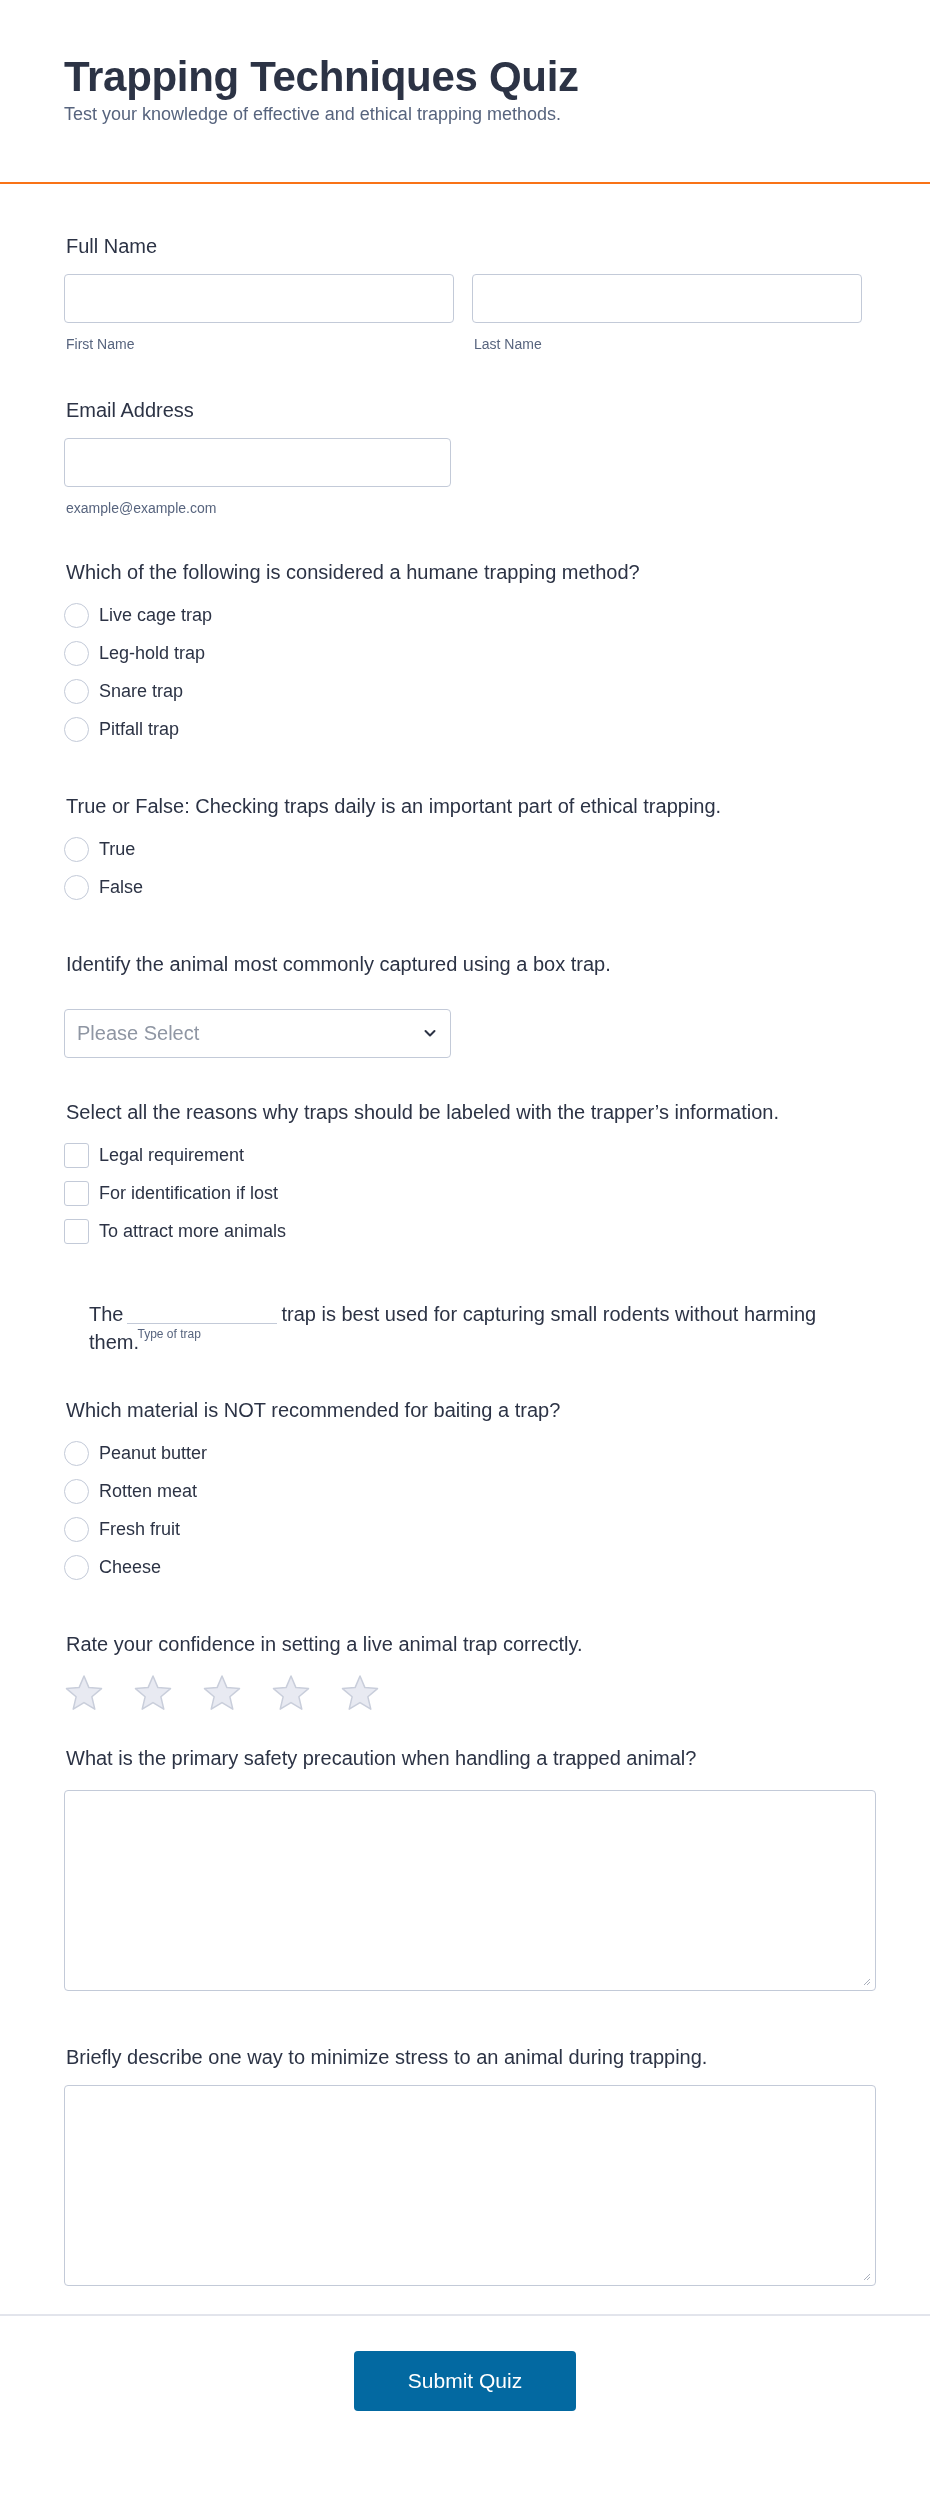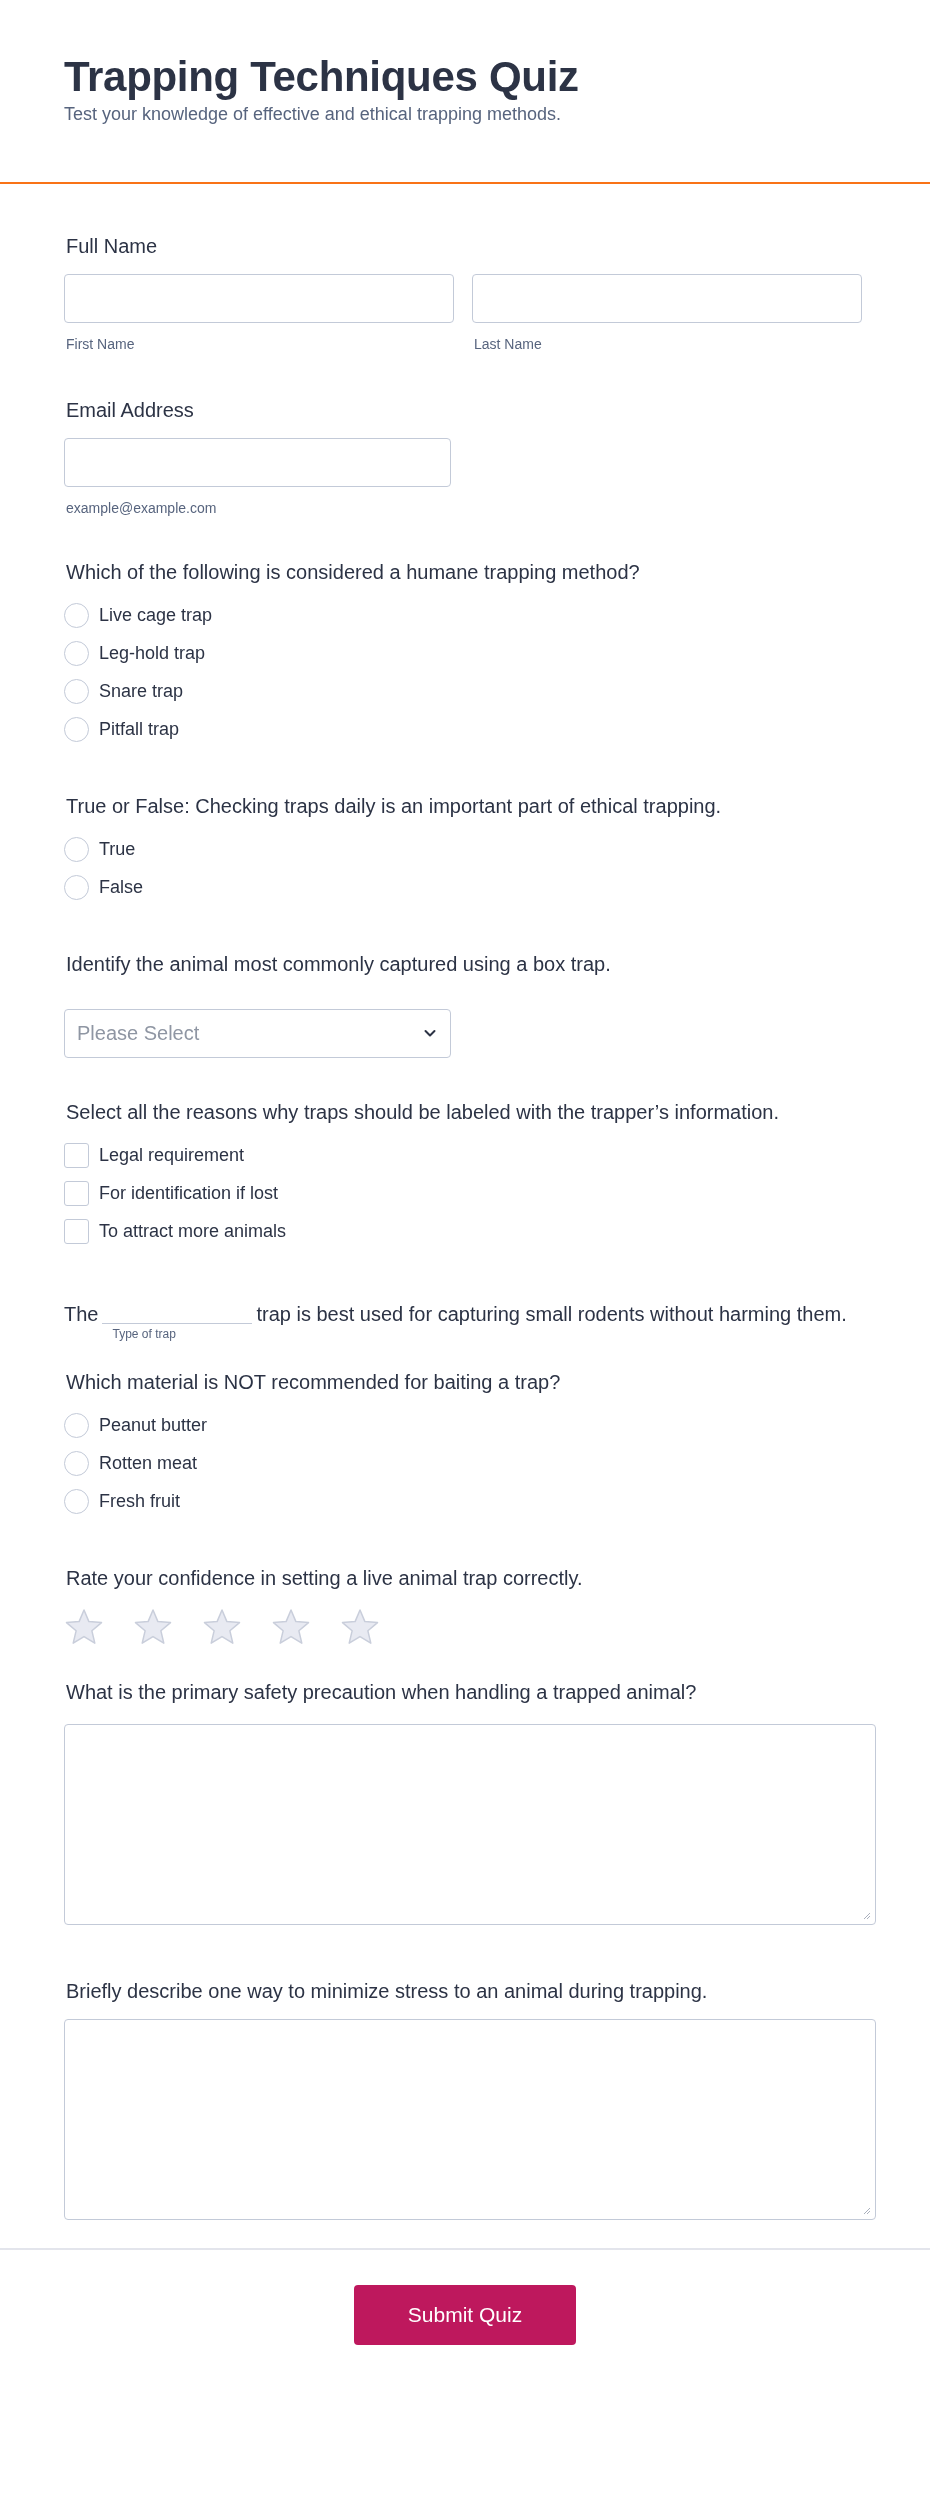--- a/index.html
+++ b/index.html
@@ -22,33 +22,33 @@
     .options { margin-top: 12px; }
     .option { display: flex; align-items: center; height: 38px; cursor: pointer; }
     .radio { width: 25px; height: 25px; border: 1.5px solid #c3cad8; border-radius: 50%; background: #fff; flex: none; }
     .checkbox { width: 25px; height: 25px; border: 1.5px solid #c3cad8; border-radius: 3px; background: #fff; flex: none; }
     .opt-label { font-size: 18px; color: #2c3345; margin-left: 10px; line-height: 22px; }
 
     .select { position: relative; width: 387px; height: 49px; border: 1.5px solid #c3cad8; border-radius: 4px; margin-top: 33px; display: flex; align-items: center; padding-left: 12px; cursor: pointer; }
     .select-text { font-size: 20px; color: #8f96a3; }
     .chevron { position: absolute; right: 12px; top: 15px; width: 16px; height: 16px; }
 
-    .fib { font-size: 20px; line-height: 28px; color: #2c3345; }
+    .fib { font-size: 20px; line-height: 28px; color: #2c3345; margin-left: 25px; }
     .fib-wrap { display: inline-block; position: relative; vertical-align: top; width: 150px; height: 28px; margin: 0 4px; }
     .fib-input { position: absolute; left: 0; top: 0; width: 150px; height: 24px; border: none; border-bottom: 1.5px solid #c3cad8; background: transparent; }
     .fib-sub { position: absolute; left: 10px; top: 27px; font-size: 12px; color: #57647e; line-height: 14px; white-space: nowrap; }
 
     .stars { display: flex; gap: 29px; margin-top: 18px; }
     .star { width: 40px; height: 38px; cursor: pointer; }
 
     .textarea { display: block; width: 812px; height: 201px; border: 1.5px solid #c3cad8; border-radius: 4px; margin-top: 20px; position: relative; background: #fff; }
     .resize { position: absolute; right: 4px; bottom: 4px; width: 10px; height: 10px; }
 
     .footer { border-top: 2px solid #e3e5ec; margin-top: 28px; height: 146px; display: flex; justify-content: center; padding-top: 35px; }
-    .submit { width: 222px; height: 60px; background: #be185d; color: #fff; border: none; border-radius: 4px; font-size: 21px; font-family: "Liberation Sans", sans-serif; cursor: pointer; }
+    .submit { width: 222px; height: 60px; background: #0369a1; color: #fff; border: none; border-radius: 4px; font-size: 21px; font-family: "Liberation Sans", sans-serif; cursor: pointer; }
   </style>
 </head>
 <body>
 
 <div class="header">
   <h1 class="title">Trapping Techniques Quiz</h1>
   <p class="subtitle">Test your knowledge of effective and ethical trapping methods.</p>
 </div>
 
 <div class="form">
@@ -149,20 +149,24 @@
           <span class="opt-label">Peanut butter</span>
         </label>
       <label class="option">
           <span class="radio"></span>
           <span class="opt-label">Rotten meat</span>
         </label>
       <label class="option">
           <span class="radio"></span>
           <span class="opt-label">Fresh fruit</span>
         </label>
+      <label class="option">
+          <span class="radio"></span>
+          <span class="opt-label">Cheese</span>
+        </label>
     </div>
   </div>
 
   <div class="field" style="margin-top:46px;">
     <div class="label">Rate your confidence in setting a live animal trap correctly.</div>
     <div class="stars" id="stars">
         <svg class="star" viewBox="0 0 40 38">
           <path d="M20 2 L24.9 13.6 L37.5 14.6 L27.9 22.8 L30.8 35.2 L20 28.6 L9.2 35.2 L12.1 22.8 L2.5 14.6 L15.1 13.6 Z" fill="#e8eaf2" stroke="#c9cedb" stroke-width="1.5" stroke-linejoin="round"></path>
         </svg>
         <svg class="star" viewBox="0 0 40 38">

